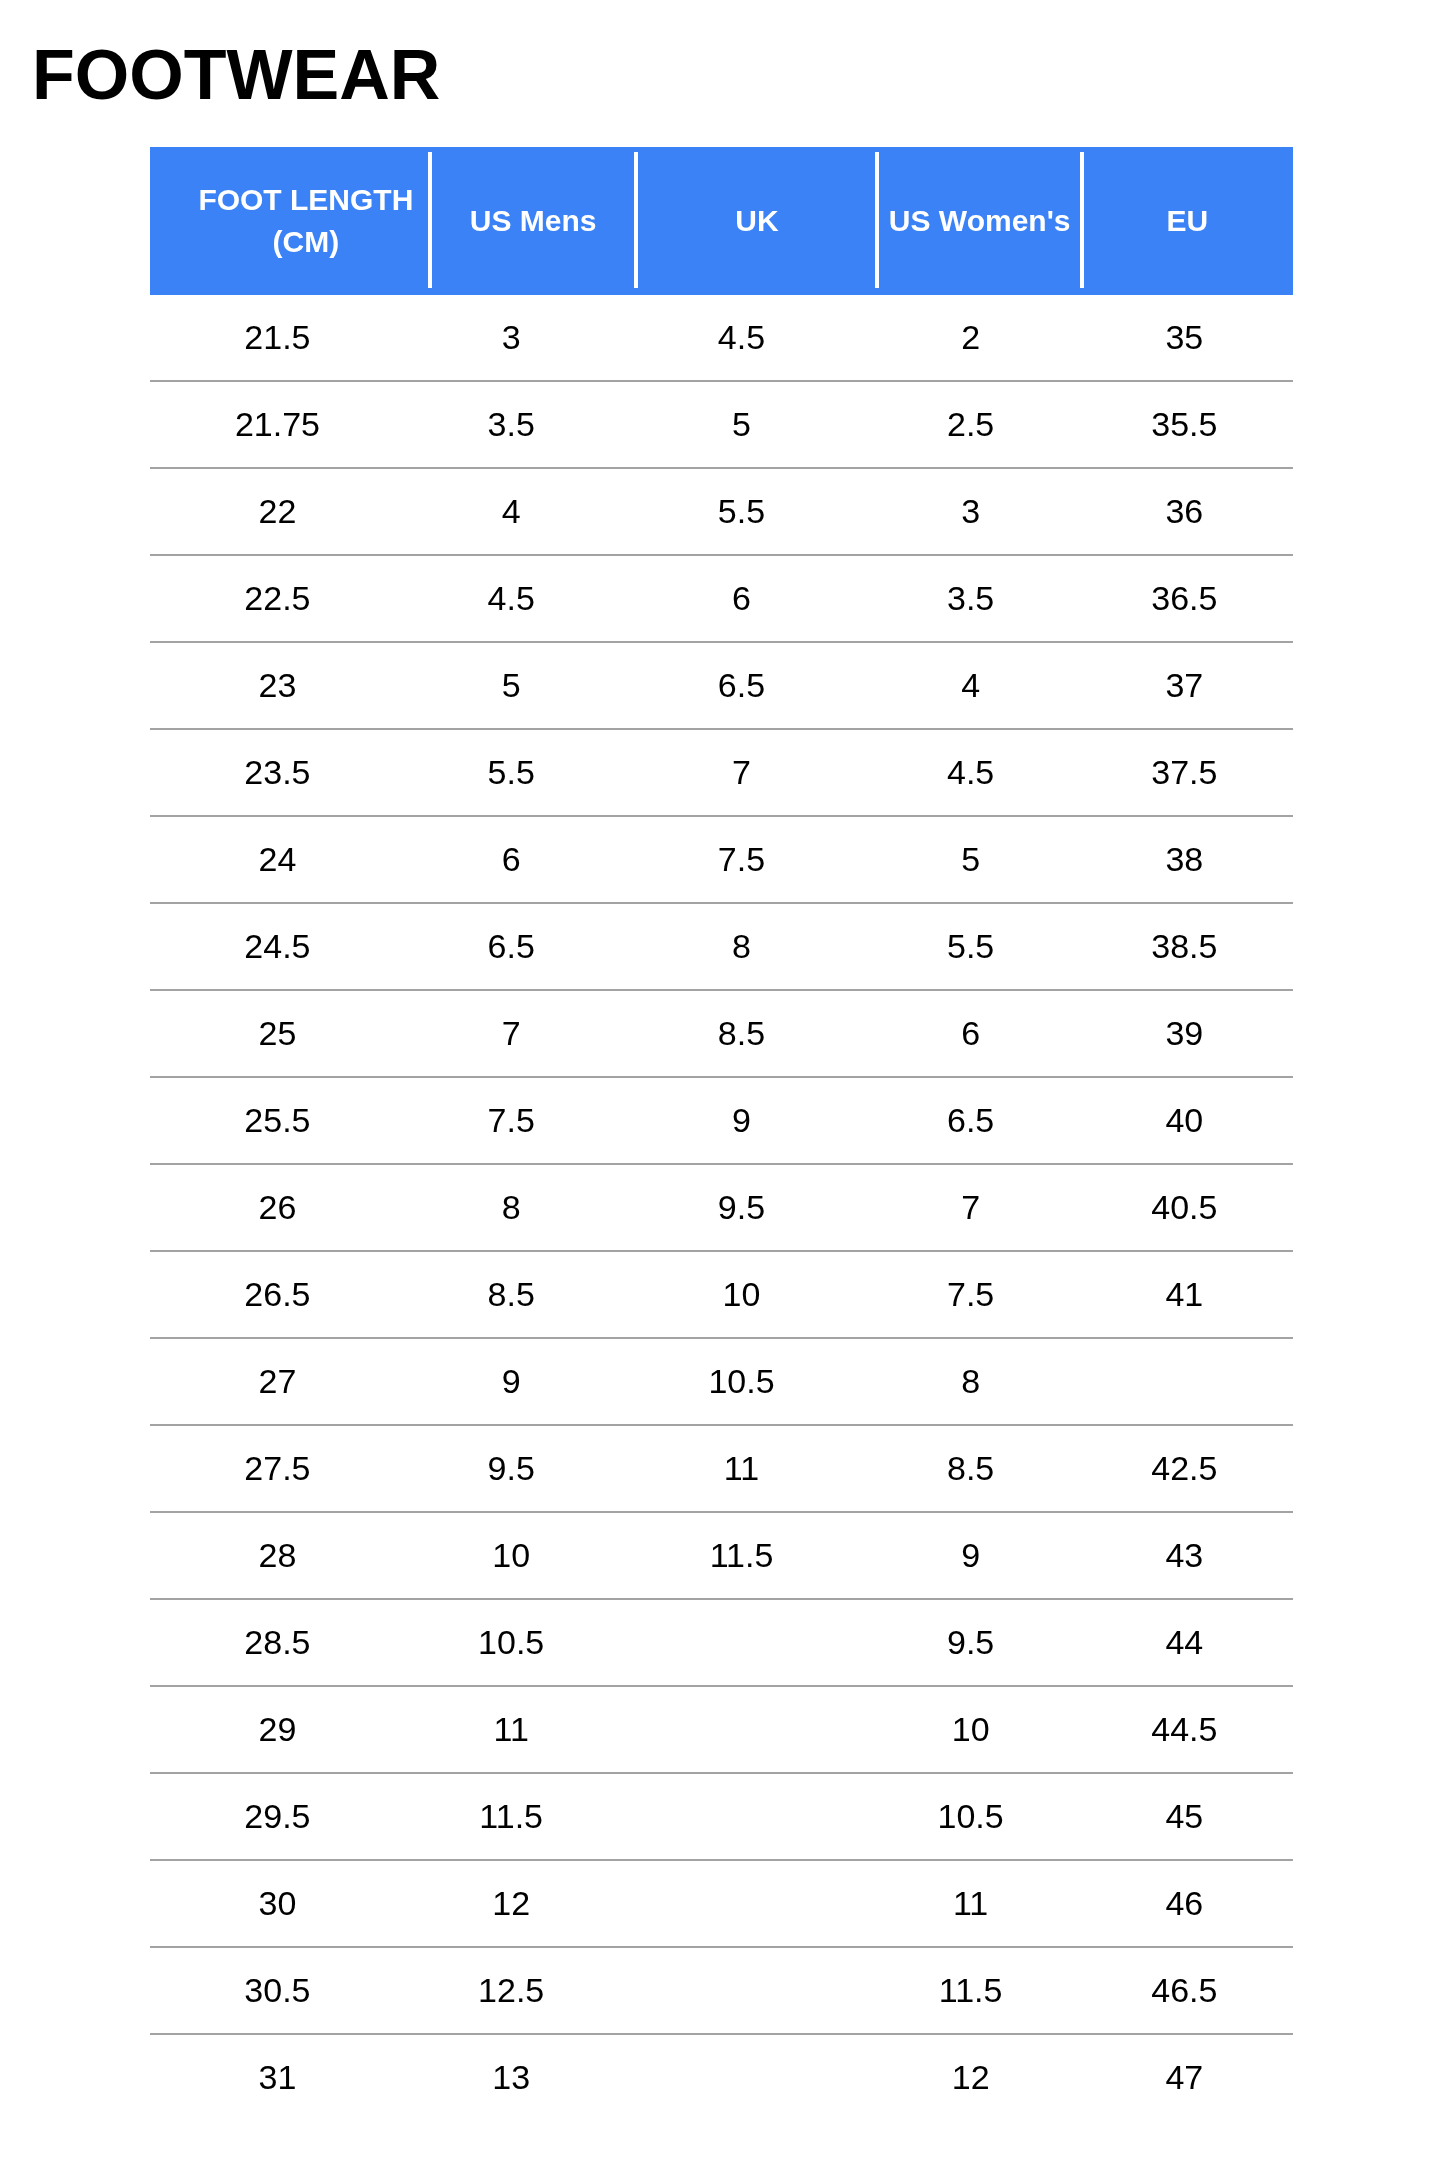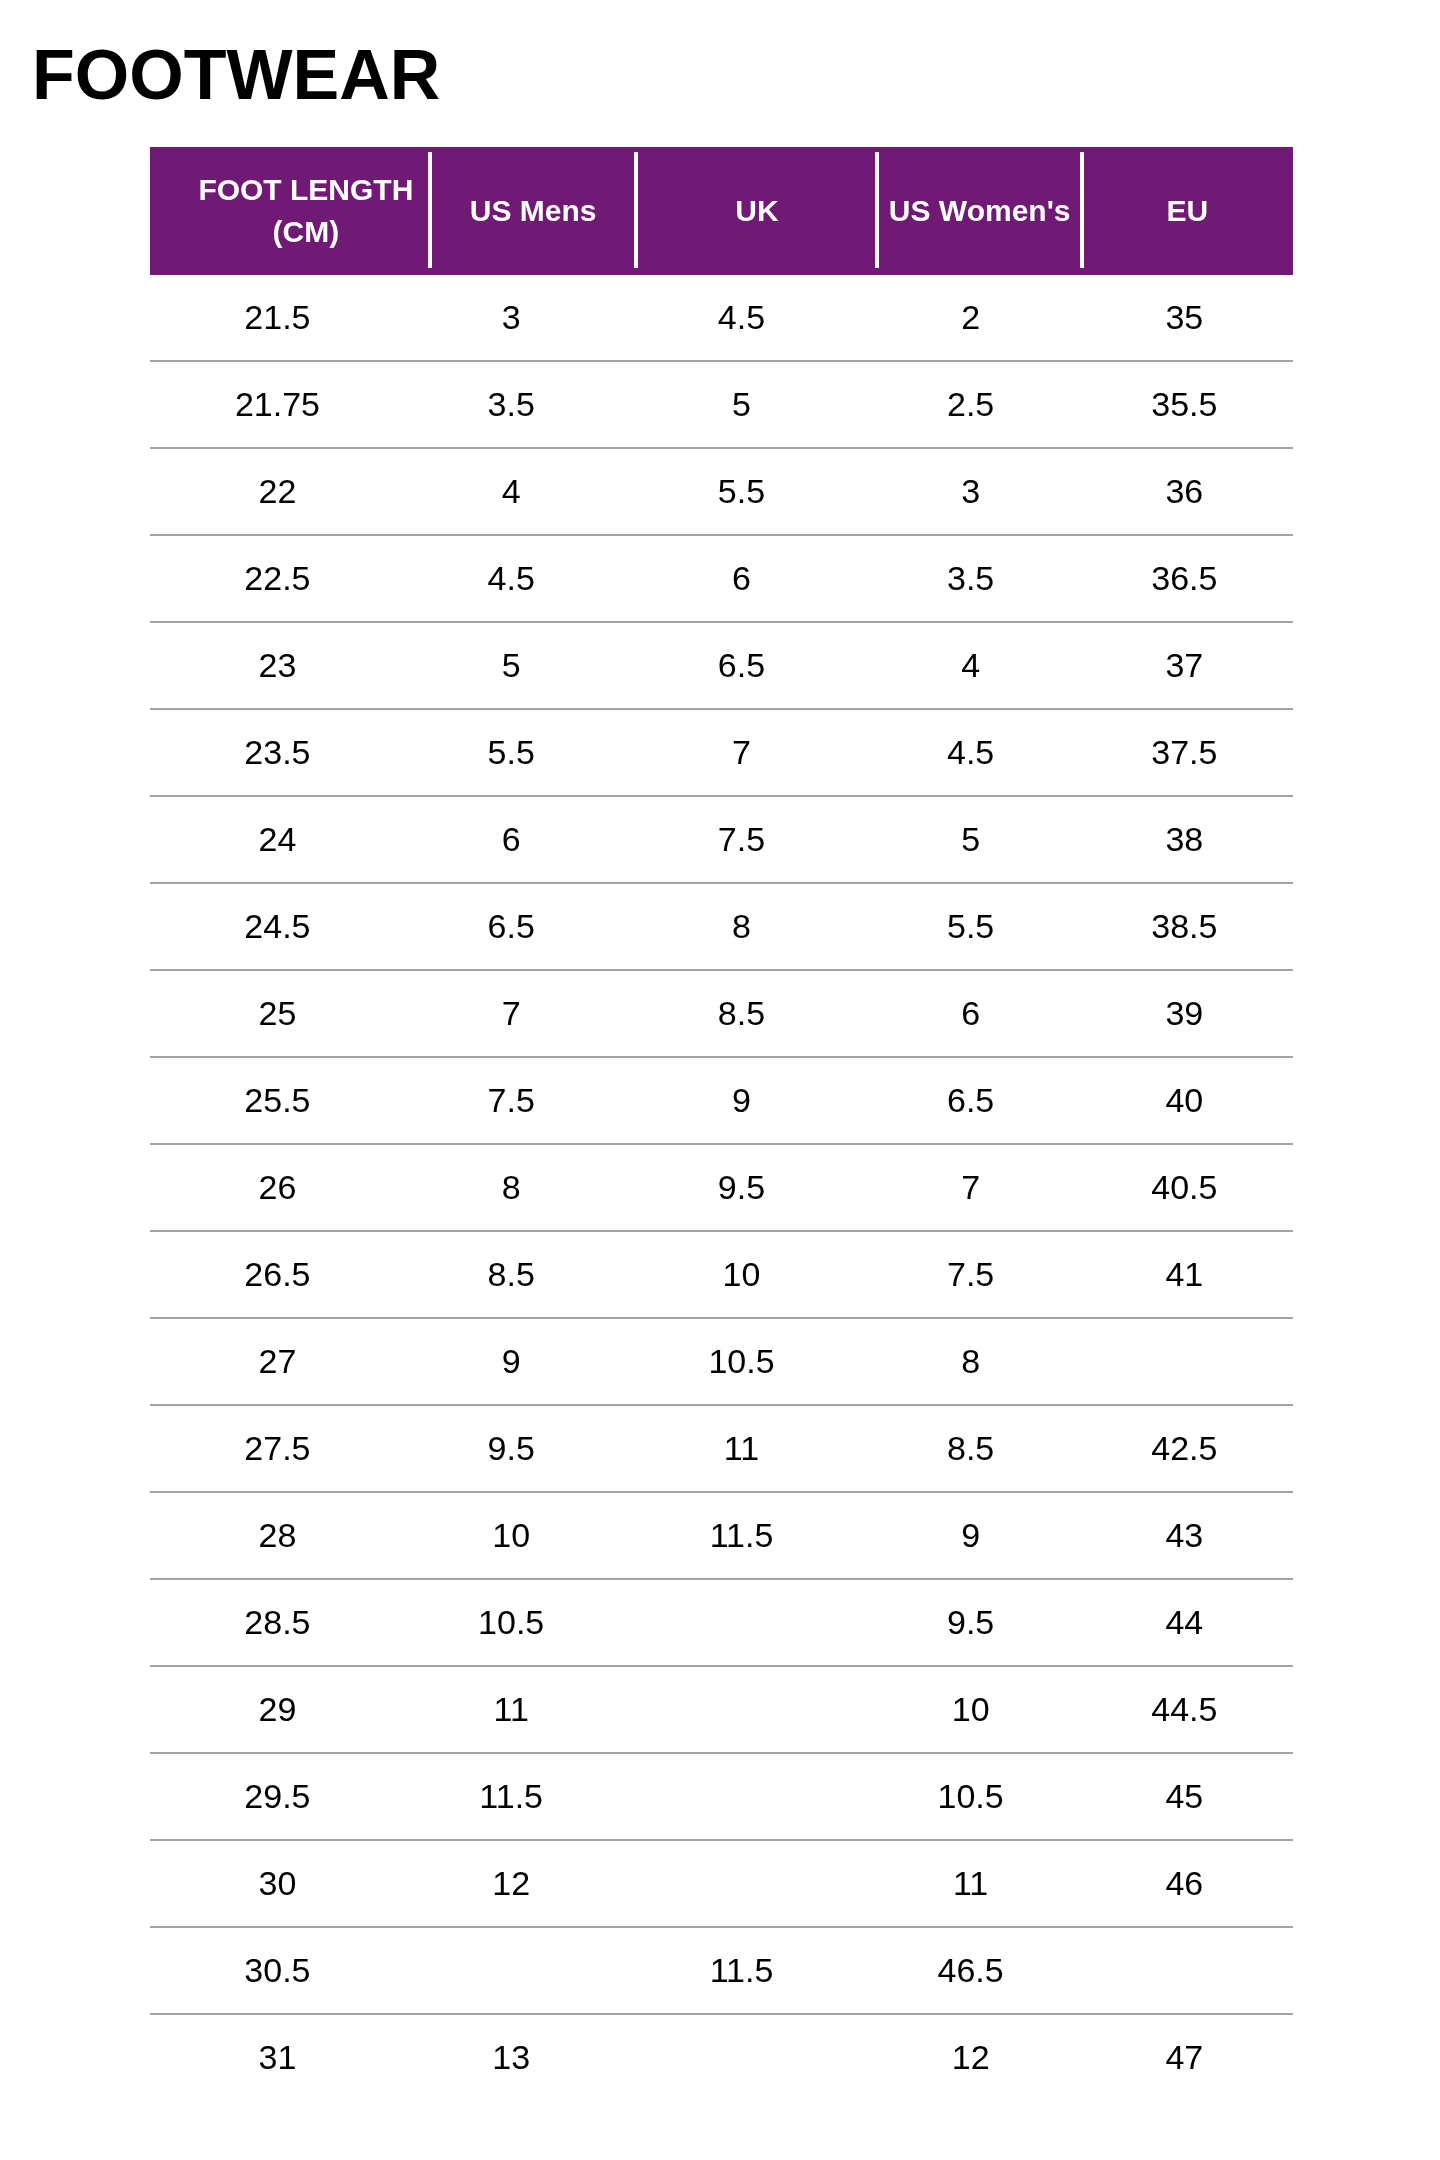--- a/index.html
+++ b/index.html
@@ -27,22 +27,22 @@
     letter-spacing:0px;
     color:#000000;
   }
   .size-table{
     margin:37px 147px 0 150px;
     width:var(--table-w);
   }
   .thead{
     display:grid;
     grid-template-columns:var(--cols);
-    background:#701a75;
-    height:128px;
+    background:#3b82f6;
+    height:148px;
     padding-left:32px;
   }
   .hcell{
     position:relative;
     display:flex;
     align-items:center;
     justify-content:center;
     text-align:center;
     color:#ffffff;
     font-weight:bold;
@@ -219,20 +219,21 @@
         </div>
         <div class="trow">
           <div class="tcell">30</div>
           <div class="tcell">12</div>
           <div class="tcell"></div>
           <div class="tcell">11</div>
           <div class="tcell">46</div>
         </div>
         <div class="trow">
           <div class="tcell">30.5</div>
+          <div class="tcell">12.5</div>
           <div class="tcell"></div>
           <div class="tcell">11.5</div>
           <div class="tcell">46.5</div>
         </div>
         <div class="trow">
           <div class="tcell">31</div>
           <div class="tcell">13</div>
           <div class="tcell"></div>
           <div class="tcell">12</div>
           <div class="tcell">47</div>

